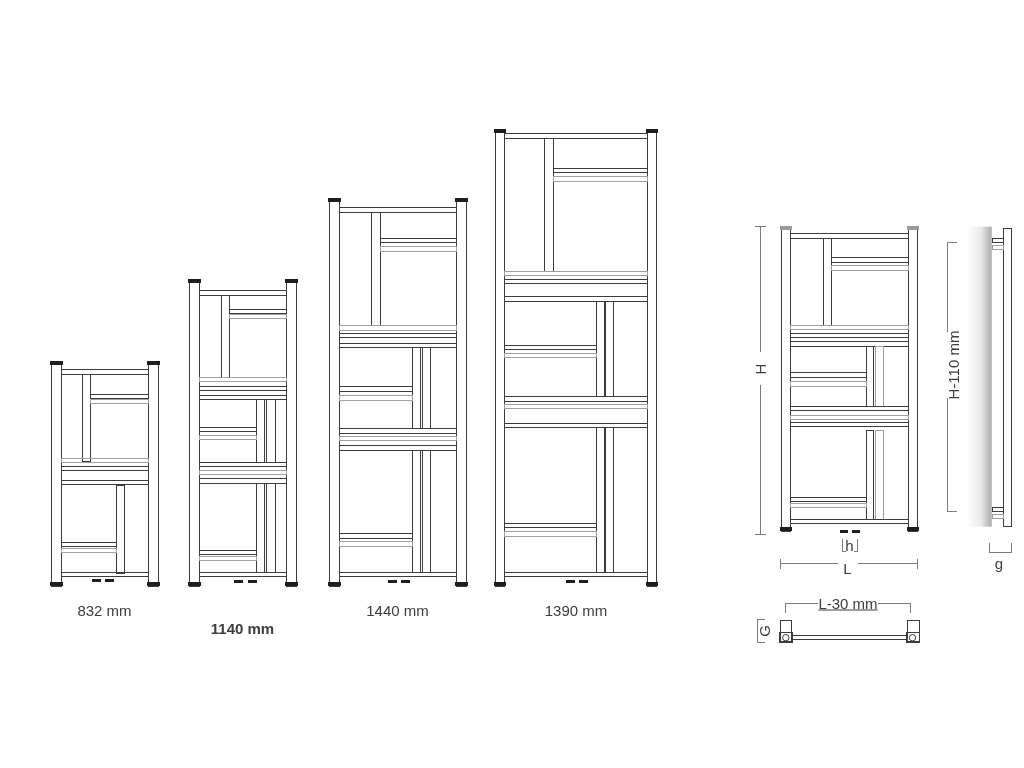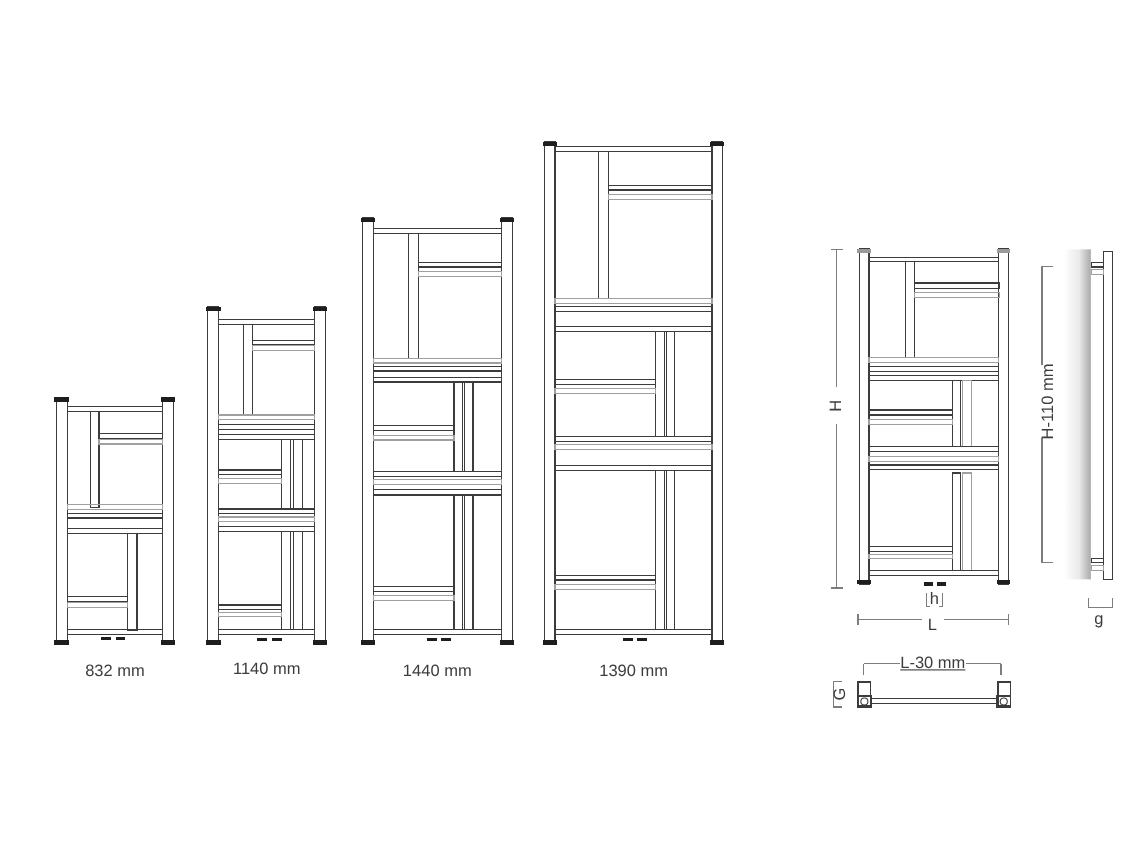--- a/index.html
+++ b/index.html
@@ -204,21 +204,21 @@
         <line x1="878" y1="603.3" x2="910" y2="603.3" stroke="#7d7d7d" stroke-width="1"></line>
         <line x1="785" y1="603.3" x2="785" y2="613.3" stroke="#7d7d7d" stroke-width="1"></line>
         <line x1="910" y1="603.3" x2="910" y2="613.3" stroke="#7d7d7d" stroke-width="1"></line>
         <line x1="757.7" y1="619.3" x2="757.7" y2="642.7" stroke="#7d7d7d" stroke-width="1"></line>
         <line x1="757.7" y1="619.3" x2="765" y2="619.3" stroke="#7d7d7d" stroke-width="1"></line>
         <line x1="757.7" y1="642.7" x2="765" y2="642.7" stroke="#7d7d7d" stroke-width="1"></line>
       </g>
     </svg>
 
   <span class="lbl" style="left: 104.5px; top: 610px;">832 mm</span>
-  <span class="lbl" style="left: 242.5px; top: 608px;">1140 mm</span>
+  <span class="lbl" style="left: 242.5px; top: 628px; font-weight: bold;">1140 mm</span>
   <span class="lbl" style="left: 397.5px; top: 610px;">1440 mm</span>
   <span class="lbl" style="left: 576px; top: 610px;">1390 mm</span>
 
   <span class="lbl rot" style="left: 760px; top: 368.5px;">H</span>
   <span class="lbl" style="left: 847.5px; top: 568px;">L</span>
   <span class="lbl" style="left: 849.5px; top: 545px;">h</span>
   <span class="lbl rot" style="left: 953px; top: 365px;">H-110 mm</span>
   <span class="lbl" style="left: 999px; top: 562.5px;">g</span>
   <span class="lbl" style="left: 848px; top: 603px; text-decoration: underline;">L-30 mm</span>
   <span class="lbl rot" style="left: 763.5px; top: 631px;">G</span>

